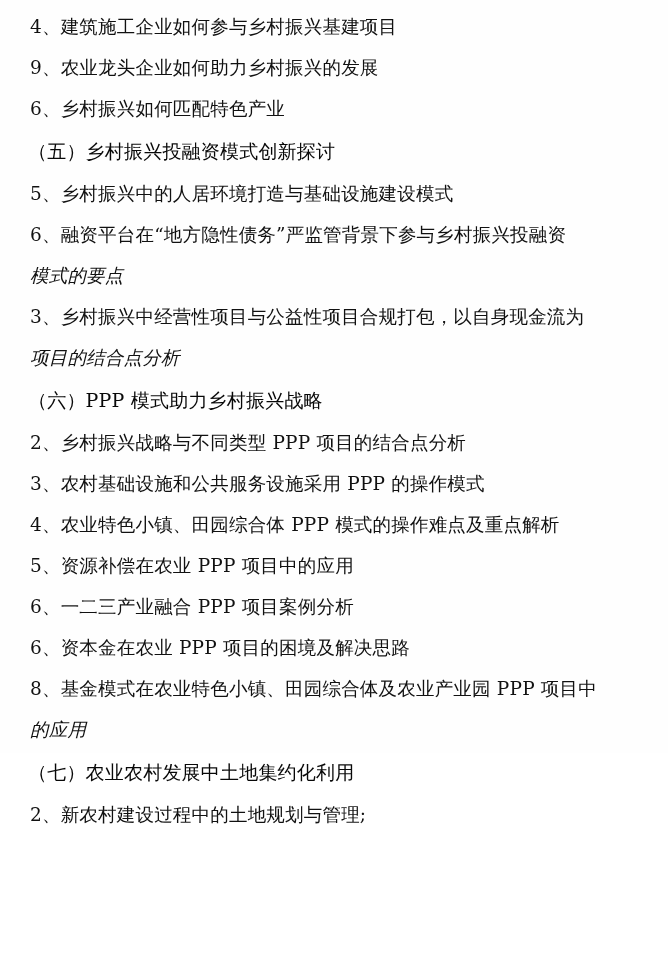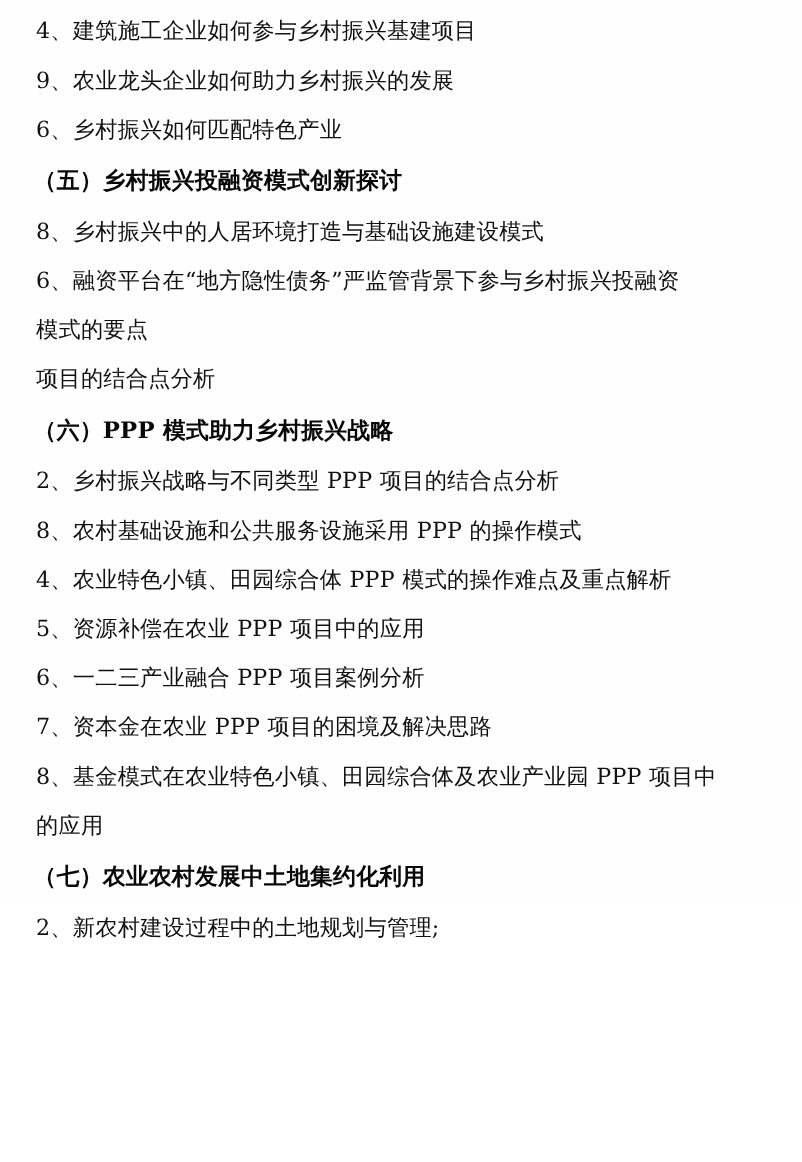--- a/index.html
+++ b/index.html
@@ -23,51 +23,53 @@
     background: #fefefe;
   }
   .doc-line {
     font-size: 18.5px;
     line-height: 41px;
     letter-spacing: 0.2px;
     white-space: pre-wrap;
     color: #111111;
   }
   .heading {
-    font-weight: bold;
+    font-weight: normal;
     font-size: 19px;
     line-height: 44px;
     letter-spacing: 0.2px;
     color: #080808;
   }
   .item {
     padding-left: 2px;
   }
   .cont {
     padding-left: 2px;
+    font-style: italic;
   }
 </style>
 </head>
 <body>
 
 <div class="page">
   <div id="doc-body">
       <div class="doc-line item">4、建筑施工企业如何参与乡村振兴基建项目</div>
       <div class="doc-line item">9、农业龙头企业如何助力乡村振兴的发展</div>
       <div class="doc-line item">6、乡村振兴如何匹配特色产业</div>
       <div class="doc-line heading">（五）乡村振兴投融资模式创新探讨</div>
-      <div class="doc-line item">8、乡村振兴中的人居环境打造与基础设施建设模式</div>
+      <div class="doc-line item">5、乡村振兴中的人居环境打造与基础设施建设模式</div>
       <div class="doc-line item">6、融资平台在“地方隐性债务”严监管背景下参与乡村振兴投融资</div>
       <div class="doc-line cont">模式的要点</div>
+      <div class="doc-line item">3、乡村振兴中经营性项目与公益性项目合规打包，以自身现金流为</div>
       <div class="doc-line cont">项目的结合点分析</div>
       <div class="doc-line heading">（六）PPP 模式助力乡村振兴战略</div>
       <div class="doc-line item">2、乡村振兴战略与不同类型 PPP 项目的结合点分析</div>
-      <div class="doc-line item">8、农村基础设施和公共服务设施采用 PPP 的操作模式</div>
+      <div class="doc-line item">3、农村基础设施和公共服务设施采用 PPP 的操作模式</div>
       <div class="doc-line item">4、农业特色小镇、田园综合体 PPP 模式的操作难点及重点解析</div>
       <div class="doc-line item">5、资源补偿在农业 PPP 项目中的应用</div>
       <div class="doc-line item">6、一二三产业融合 PPP 项目案例分析</div>
-      <div class="doc-line item">7、资本金在农业 PPP 项目的困境及解决思路</div>
+      <div class="doc-line item">6、资本金在农业 PPP 项目的困境及解决思路</div>
       <div class="doc-line item">8、基金模式在农业特色小镇、田园综合体及农业产业园 PPP 项目中</div>
       <div class="doc-line cont">的应用</div>
       <div class="doc-line heading">（七）农业农村发展中土地集约化利用</div>
       <div class="doc-line item">2、新农村建设过程中的土地规划与管理;</div>
     </div>
 </div>
 
 </body></html>

